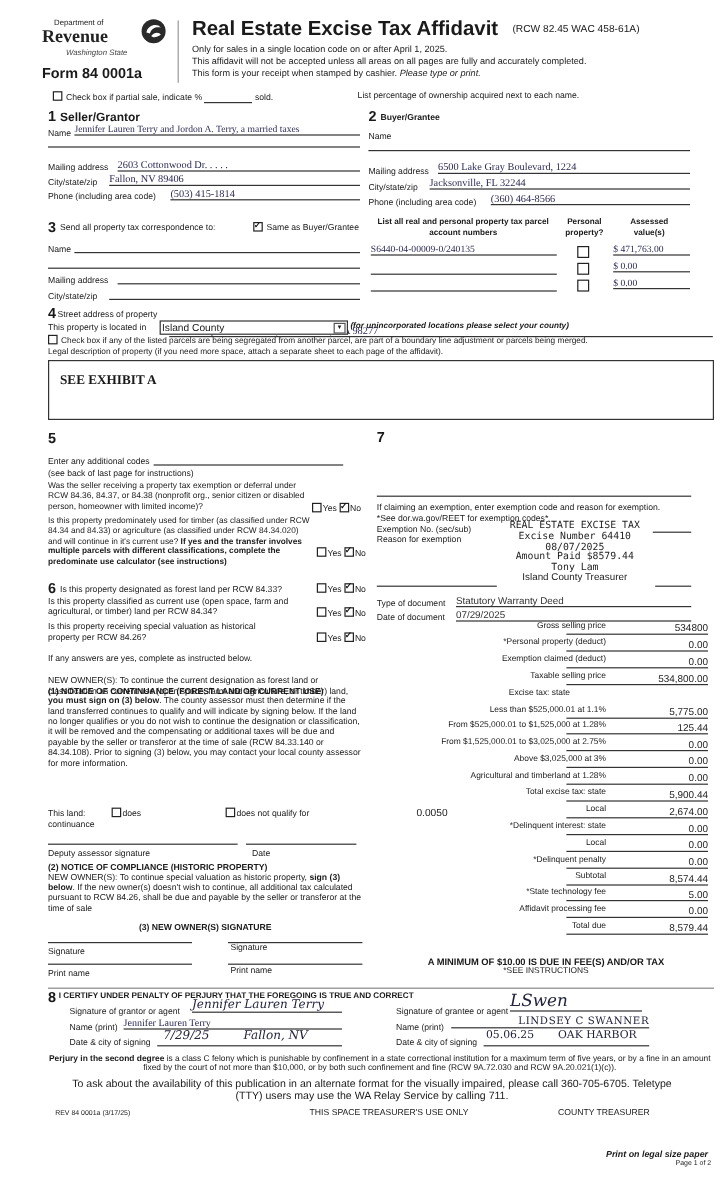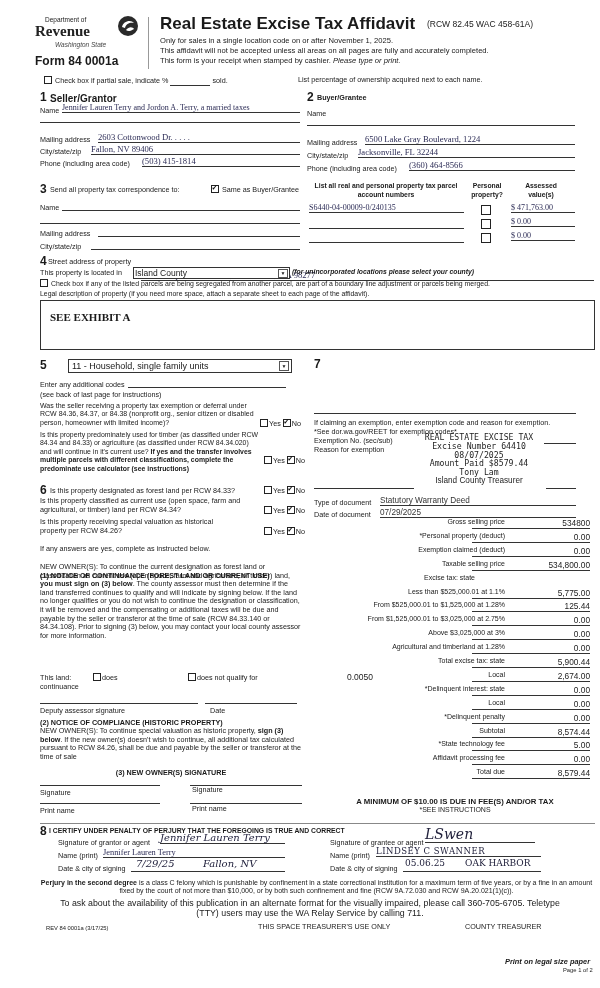--- a/index.html
+++ b/index.html
@@ -32,21 +32,21 @@
     <circle cx="11" cy="11" r="10" fill="#2a2a2a"></circle>
     <path d="M5 12 C6 6, 14 4, 17 8 C14 7, 9 8, 8 13 Z" fill="#fff"></path>
     <path d="M9 15 C12 11, 16 12, 17 14 C14 16, 11 17, 9 15 Z" fill="#fff"></path>
   </svg>
 </div>
 <div class="abs b" style="left:35px; top:54px; font-size:12px;">Form 84 0001a</div>
 <div class="abs" style="left:148px; top:17px; width:0; height:52px; border-left:0.8px solid #999;"></div>
 
 <div class="abs b" style="left:160px; top:14px; font-size:17px;">Real Estate Excise Tax Affidavit</div>
 <div class="abs" style="left:427px; top:19px; font-size:8.5px;">(RCW 82.45 WAC 458-61A)</div>
-<div class="abs" style="left:160px; top:36px; font-size:7.6px;">Only for sales in a single location code on or after November 1, 2025.</div>
+<div class="abs" style="left:160px; top:36px; font-size:7.6px;">Only for sales in a single location code on or after April 1, 2025.</div>
 <div class="abs" style="left:160px; top:46px; font-size:7.6px;">This affidavit will not be accepted unless all areas on all pages are fully and accurately completed.</div>
 <div class="abs" style="left:160px; top:56px; font-size:7.6px;">
   <span>This form is your receipt when stamped by cashier. </span><span class="i">Please type or print.</span>
 </div>
 
 <div class="abs lbl" style="left:44px; top:76px;">
   <span class="chk"></span>
   <span>Check box if partial sale, indicate %</span>
   <span class="uline" style="display:inline-block; width:40px;">&nbsp;</span>
   <span>sold.</span>
@@ -139,24 +139,20 @@
     <span>Check box if any of the listed parcels are being segregated from another parcel, are part of a boundary line adjustment or parcels being merged.</span>
   </span>
   <span class="abs lbl" style="left:0; top:36px; font-size:6.9px;">Legal description of property (if you need more space, attach a separate sheet to each page of the affidavit).</span>
   <div class="abs" style="left:0; top:46px; width:553px; height:48px; border:0.9px solid #333;">
     <span class="abs b" style="left:9px; top:10px; font-family:'Liberation Serif',serif; font-size:11px;">SEE EXHIBIT A</span>
   </div>
 </div>
 
 <div class="abs" style="left:40px; top:356px; width:265px; height:125px;">
   <span class="abs bignum" style="left:0; top:2px;">5</span>
-  <div class="abs dropdown" style="left:28px; top:3px; width:222px; height:12px; border:0.8px solid #333;">
-    <span class="abs" style="left:3px; top:0; font-size:9px; line-height:12px;">11 - Household, single family units</span>
-    <span class="abs" style="right:2px; top:1px; width:8px; height:8px; border:0.6px solid #555; font-size:5px; line-height:8px; text-align:center;">▼</span>
-  </div>
   <span class="abs lbl" style="left:0; top:24px;">Enter any additional codes</span>
   <span class="abs uline" style="left:88px; top:31px; width:158px; height:0;"></span>
   <span class="abs lbl" style="left:0; top:34px;">(see back of last page for instructions)</span>
 
   <div class="abs" style="left:0; top:46px; width:220px; line-height:8.4px; font-size:7px;">Was the seller receiving a property tax exemption or deferral under RCW 84.36, 84.37, or 84.38 (nonprofit org., senior citizen or disabled person, homeowner with limited income)?</div>
   <span class="abs lbl" style="left:220px; top:63px;">
     <span class="chk"></span><span>Yes</span>
     <span class="chk on"></span><span>No</span>
   </span>
 
@@ -364,21 +360,21 @@
   <span class="abs uline hw" style="left:63px; top:23px; width:182px; font-size:8.4px;">Jennifer Lauren Terry</span>
   <span class="abs lbl" style="left:18px; top:39px;">Date &amp; city of signing</span>
   <span class="abs uline" style="left:91px; top:33px; width:154px; height:13px;">
     <span class="abs sig" style="left:5px; top:0; font-size:10px;">7/29/25</span>
     <span class="abs sig" style="left:72px; top:0; font-size:10px;">Fallon, NV</span>
   </span>
 
   <span class="abs lbl" style="left:290px; top:13px;">Signature of grantee or agent</span>
   <span class="abs uline sig" style="left:385px; top:1px; width:110px; font-size:14px;">LSwen</span>
   <span class="abs lbl" style="left:290px; top:26px;">Name (print)</span>
-  <span class="abs uline sig" style="left:336px; top:21px; width:165px; font-size:8.5px; font-style:normal; letter-spacing:0.5px;">LINDSEY C SWANNER</span>
+  <span class="abs uline sig" style="left:336px; top:21px; width:165px; font-size:8.5px; font-style:normal; letter-spacing:0.5px;text-align:right;">LINDSEY C SWANNER</span>
   <span class="abs lbl" style="left:290px; top:39px;">Date &amp; city of signing</span>
   <span class="abs uline" style="left:363px; top:33px; width:138px; height:13px;">
     <span class="abs sig" style="left:2px; top:0; font-size:9px; font-style:normal;">05.06.25</span>
     <span class="abs sig" style="left:62px; top:0; font-size:9px; font-style:normal;">OAK HARBOR</span>
   </span>
 </div>
 
 <div class="abs" style="left:33px; top:879px; width:567px; text-align:center; font-size:7px; line-height:8.2px;">
   <span class="b">Perjury in the second degree</span><span> is a class C felony which is punishable by confinement in a state correctional institution for a maximum term of five years, or by a fine in an amount fixed by the court of not more than $10,000, or by both such confinement and fine (RCW 9A.72.030 and RCW 9A.20.021(1)(c)).</span>
 </div>

